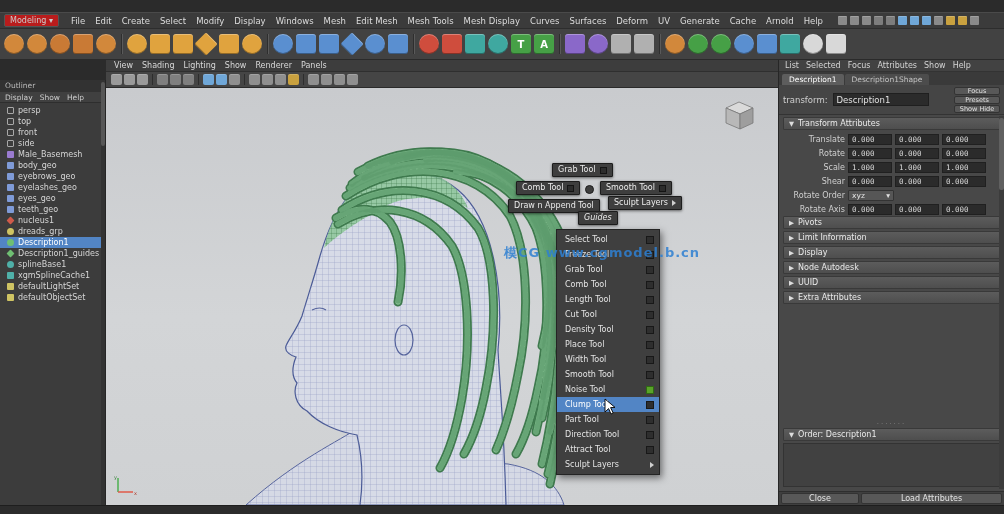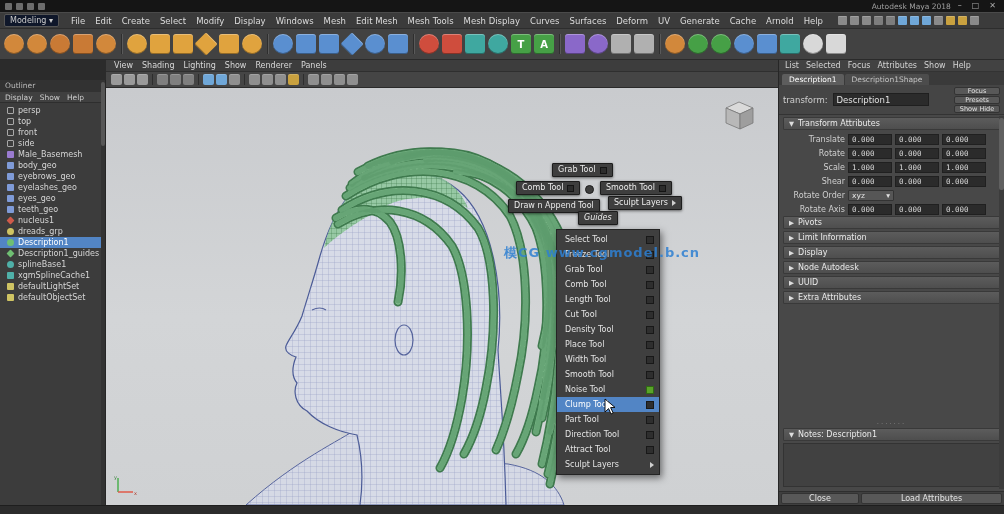--- a/index.html
+++ b/index.html
@@ -8,21 +8,21 @@
        font-family:"DejaVu Sans","Liberation Sans",sans-serif;user-select:none;color:#d0d0d0;}
 
   
   .titlebar{position:absolute;left:0;top:0;right:0;height:12px;background:#151515;display:flex;align-items:center;padding:0 5px;gap:4px;}
   .tb-ico{width:7px;height:7px;border-radius:1px;background:#6d6d6d;}
   .tb-title{margin-left:auto;font-size:7.5px;color:#9f9f9f;white-space:nowrap;}
   .tb-ctrl{font-size:8px;color:#aaa;padding:0 3px;line-height:10px;}
 
   
   .menubar{position:absolute;left:0;top:12px;right:0;height:17px;background:#3b3b3b;border-top:1px solid #4a4a4a;border-bottom:1px solid #2d2d2d;display:flex;align-items:center;padding:0 4px;}
-  .menuset{background:#0f172a;border:1px solid #555;border-radius:2px;font-size:8px;color:#ccc;padding:1px 5px;margin-right:7px;white-space:nowrap;}
+  .menuset{background:#b91c1c;border:1px solid #555;border-radius:2px;font-size:8px;color:#ccc;padding:1px 5px;margin-right:7px;white-space:nowrap;}
   #menuItems{display:flex;align-items:center;}
   .menu-item{font-size:8.5px;color:#dcdcdc;padding:0 5px;white-space:nowrap;cursor:default;}
   #slIcons{display:flex;align-items:center;gap:3px;margin-left:10px;}
   .sl-ico{width:9px;height:9px;border-radius:1px;box-shadow:inset 0 1px rgba(255,255,255,.2);}
 
   
   .shelf{position:absolute;left:0;top:29px;right:0;height:31px;background:#424242;border-bottom:1px solid #2a2a2a;display:flex;align-items:center;padding:0 4px;gap:3px;overflow:hidden;}
   .shelf-icon{width:20px;height:20px;border-radius:3px;display:flex;align-items:center;justify-content:center;color:#fff;font-weight:bold;font-size:10px;box-shadow:inset 0 1px rgba(255,255,255,.3),inset 0 -1px rgba(0,0,0,.35);}
   .shape-circle{border-radius:50%!important;}
   .shape-diamond{transform:rotate(45deg) scale(.82);border-radius:2px;}
@@ -118,30 +118,20 @@
   .ae-scroll{position:absolute;right:0;top:56px;bottom:16px;width:5px;background:#3c3c3c;}
   .ae-thumb{position:absolute;top:2px;left:0;width:5px;height:72px;background:#606060;border-radius:2px;}
 
   .bottombar{position:absolute;left:0;bottom:0;right:0;height:9px;background:#2c2c2c;border-top:1px solid #1e1e1e;}
 </style>
 </head>
 <body>
 
 <div class="app">
 
-  <div class="titlebar">
-    <span class="tb-ico"></span>
-    <span class="tb-ico"></span>
-    <span class="tb-ico"></span>
-    <span class="tb-ico"></span>
-    <span class="tb-title">Autodesk Maya 2018</span>
-    <span class="tb-ctrl">–</span>
-    <span class="tb-ctrl">□</span>
-    <span class="tb-ctrl">✕</span>
-  </div>
 
   <div class="menubar">
     <div class="menuset"><span>Modeling</span> ▾</div>
     <div id="menuItems">
         <div class="menu-item">File</div>
         <div class="menu-item">Edit</div>
         <div class="menu-item">Create</div>
         <div class="menu-item">Select</div>
         <div class="menu-item">Modify</div>
         <div class="menu-item">Display</div>
@@ -639,21 +629,21 @@
             </div>
             <div class="ae-sec">
               <span class="tri">▶</span>
               <span>Extra Attributes</span>
             </div>
           </div>
         <div class="ae-spacer"></div>
         <div class="ae-dots">·······</div>
         <div class="ae-sec">
           <span class="tri">▼</span>
-          <span>Notes: Description1</span>
+          <span>Order: Description1</span>
         </div>
         <div class="ae-notes-area"></div>
       </div>
       <div class="ae-bottom" id="aeBottom">
           <div class="ae-btn narrow">Close</div>
           <div class="ae-btn">Load Attributes</div>
         </div>
       <div class="ae-scroll">
           <div class="ae-thumb"></div>
         </div>

